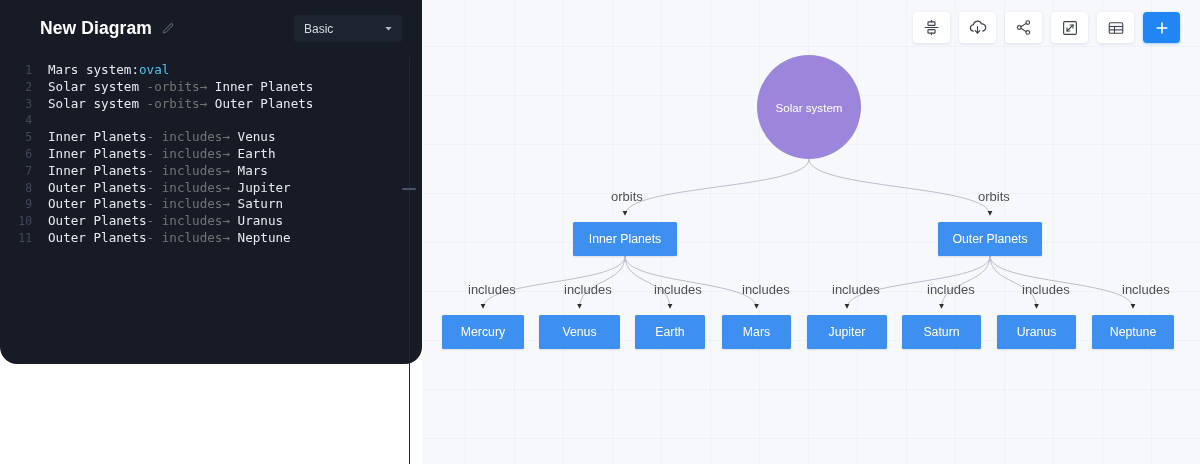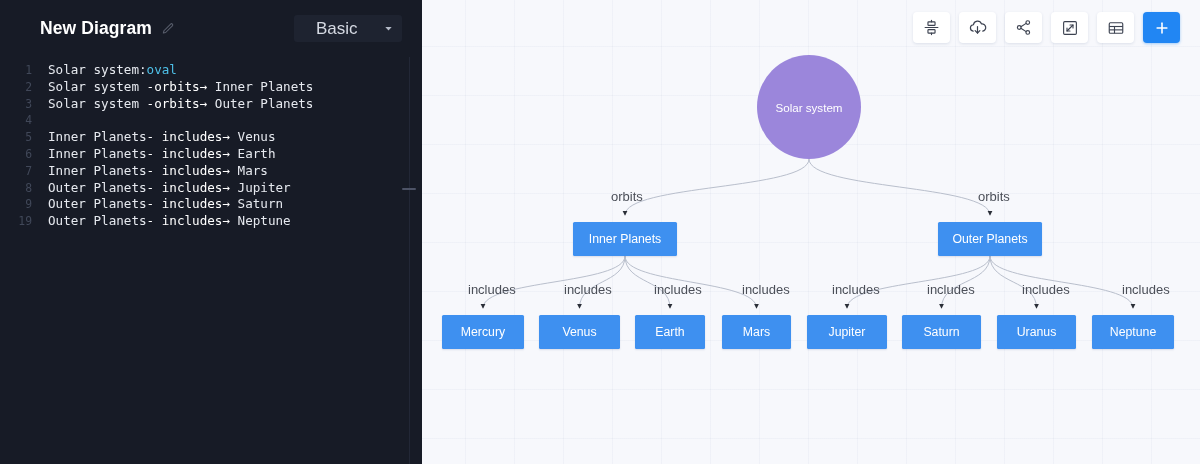--- a/index.html
+++ b/index.html
@@ -7,23 +7,24 @@
     width: 1200px; height: 464px;
     overflow: hidden;
     font-family: "Liberation Sans", sans-serif;
     background: #ffffff;
   }
   #app { position: relative; width: 1200px; height: 464px; display: flex; }
 
   
   #left-pane {
     position: relative;
-    width: 422px; height: 464px;
+    width: 422px; height: 364px;
     background: #171b26;
     flex: 0 0 422px;
+    border-radius: 17px;
   }
   #editor-header {
     height: 57px;
     display: flex; align-items: center;
     padding: 0 20px 0 40px;
     background: #171b26;
   }
   #doc-title {
     font-size: 17.5px; font-weight: bold; color: #ffffff;
     letter-spacing: .1px; white-space: nowrap;
@@ -31,21 +32,21 @@
   #edit-pencil { margin-left: 9px; display: flex; align-items: center; opacity: .5; }
   #mode-select {
     margin-left: auto;
     width: 108px; height: 27px;
     background: #1e2330;
     border-radius: 3px;
     display: flex; align-items: center;
     padding: 0 8px 0 10px;
     cursor: pointer;
   }
-  #mode-select-value { font-size: 17px; color: #d6dae3; margin-left: 12px; }
+  #mode-select-value { font-size: 12px; color: #d6dae3; }
   #mode-select-chevron { margin-left: auto; }
 
   
   #code-area {
     position: relative;
     height: 407px;
     padding-top: 5px;
     font-family: "DejaVu Sans Mono", "Liberation Mono", monospace;
     font-size: 12.6px;
     line-height: 16.8px;
@@ -55,21 +56,21 @@
     width: 34px; flex: 0 0 34px;
     text-align: right;
     color: #414859;
     font-size: 11.4px;
     line-height: 16.8px;
     padding-right: 2px;
     user-select: none;
   }
   .code-text { padding-left: 14px; color: #e6e9ef; }
   .tok-type  { color: #4ec0e8; }
-  .tok-rel   { color: #ffffff; }
+  .tok-rel   { color: #737373; }
   .tok-plain { color: #e6e9ef; }
 
   
   #editor-divider {
     position: absolute; top: 57px; right: 12px;
     width: 1px; height: 407px;
     background: #222736;
   }
   #resize-handle {
     position: absolute; top: 188px; right: 6px;
@@ -150,30 +151,31 @@
         <span id="mode-select-value">Basic</span>
         <span id="mode-select-chevron">
           <svg width="11" height="11" viewBox="0 0 24 24" fill="#b4bac7">
             <path d="M5 8.5h14L12 16.5z"></path>
           </svg>
         </span>
       </div>
     </div>
 
     <div id="code-area">
-        <div class="code-line"><span class="ln">1</span><span class="code-text"><span class="tok-plain">Solar system:</span><span class="tok-type">oval</span></span></div>
+        <div class="code-line"><span class="ln">1</span><span class="code-text"><span class="tok-plain">Mars system:</span><span class="tok-type">oval</span></span></div>
         <div class="code-line"><span class="ln">2</span><span class="code-text"><span class="tok-plain">Solar system </span><span class="tok-rel">-orbits→</span><span class="tok-plain"> Inner Planets</span></span></div>
         <div class="code-line"><span class="ln">3</span><span class="code-text"><span class="tok-plain">Solar system </span><span class="tok-rel">-orbits→</span><span class="tok-plain"> Outer Planets</span></span></div>
         <div class="code-line"><span class="ln">4</span></div>
         <div class="code-line"><span class="ln">5</span><span class="code-text"><span class="tok-plain">Inner Planets</span><span class="tok-rel">- includes→</span><span class="tok-plain"> Venus</span></span></div>
         <div class="code-line"><span class="ln">6</span><span class="code-text"><span class="tok-plain">Inner Planets</span><span class="tok-rel">- includes→</span><span class="tok-plain"> Earth</span></span></div>
         <div class="code-line"><span class="ln">7</span><span class="code-text"><span class="tok-plain">Inner Planets</span><span class="tok-rel">- includes→</span><span class="tok-plain"> Mars</span></span></div>
         <div class="code-line"><span class="ln">8</span><span class="code-text"><span class="tok-plain">Outer Planets</span><span class="tok-rel">- includes→</span><span class="tok-plain"> Jupiter</span></span></div>
         <div class="code-line"><span class="ln">9</span><span class="code-text"><span class="tok-plain">Outer Planets</span><span class="tok-rel">- includes→</span><span class="tok-plain"> Saturn</span></span></div>
-        <div class="code-line"><span class="ln">19</span><span class="code-text"><span class="tok-plain">Outer Planets</span><span class="tok-rel">- includes→</span><span class="tok-plain"> Neptune</span></span></div>
+        <div class="code-line"><span class="ln">10</span><span class="code-text"><span class="tok-plain">Outer Planets</span><span class="tok-rel">- includes→</span><span class="tok-plain"> Uranus</span></span></div>
+        <div class="code-line"><span class="ln">11</span><span class="code-text"><span class="tok-plain">Outer Planets</span><span class="tok-rel">- includes→</span><span class="tok-plain"> Neptune</span></span></div>
       </div>
 
     <div id="editor-divider"></div>
     <div id="resize-handle"></div>
   </div>
 
   <div id="canvas">
     <svg id="edges">
       <defs>
         <marker id="arrow" viewBox="0 0 10 10" refX="8.5" refY="5" markerWidth="5.2" markerHeight="5.2" orient="auto-start-reverse">

